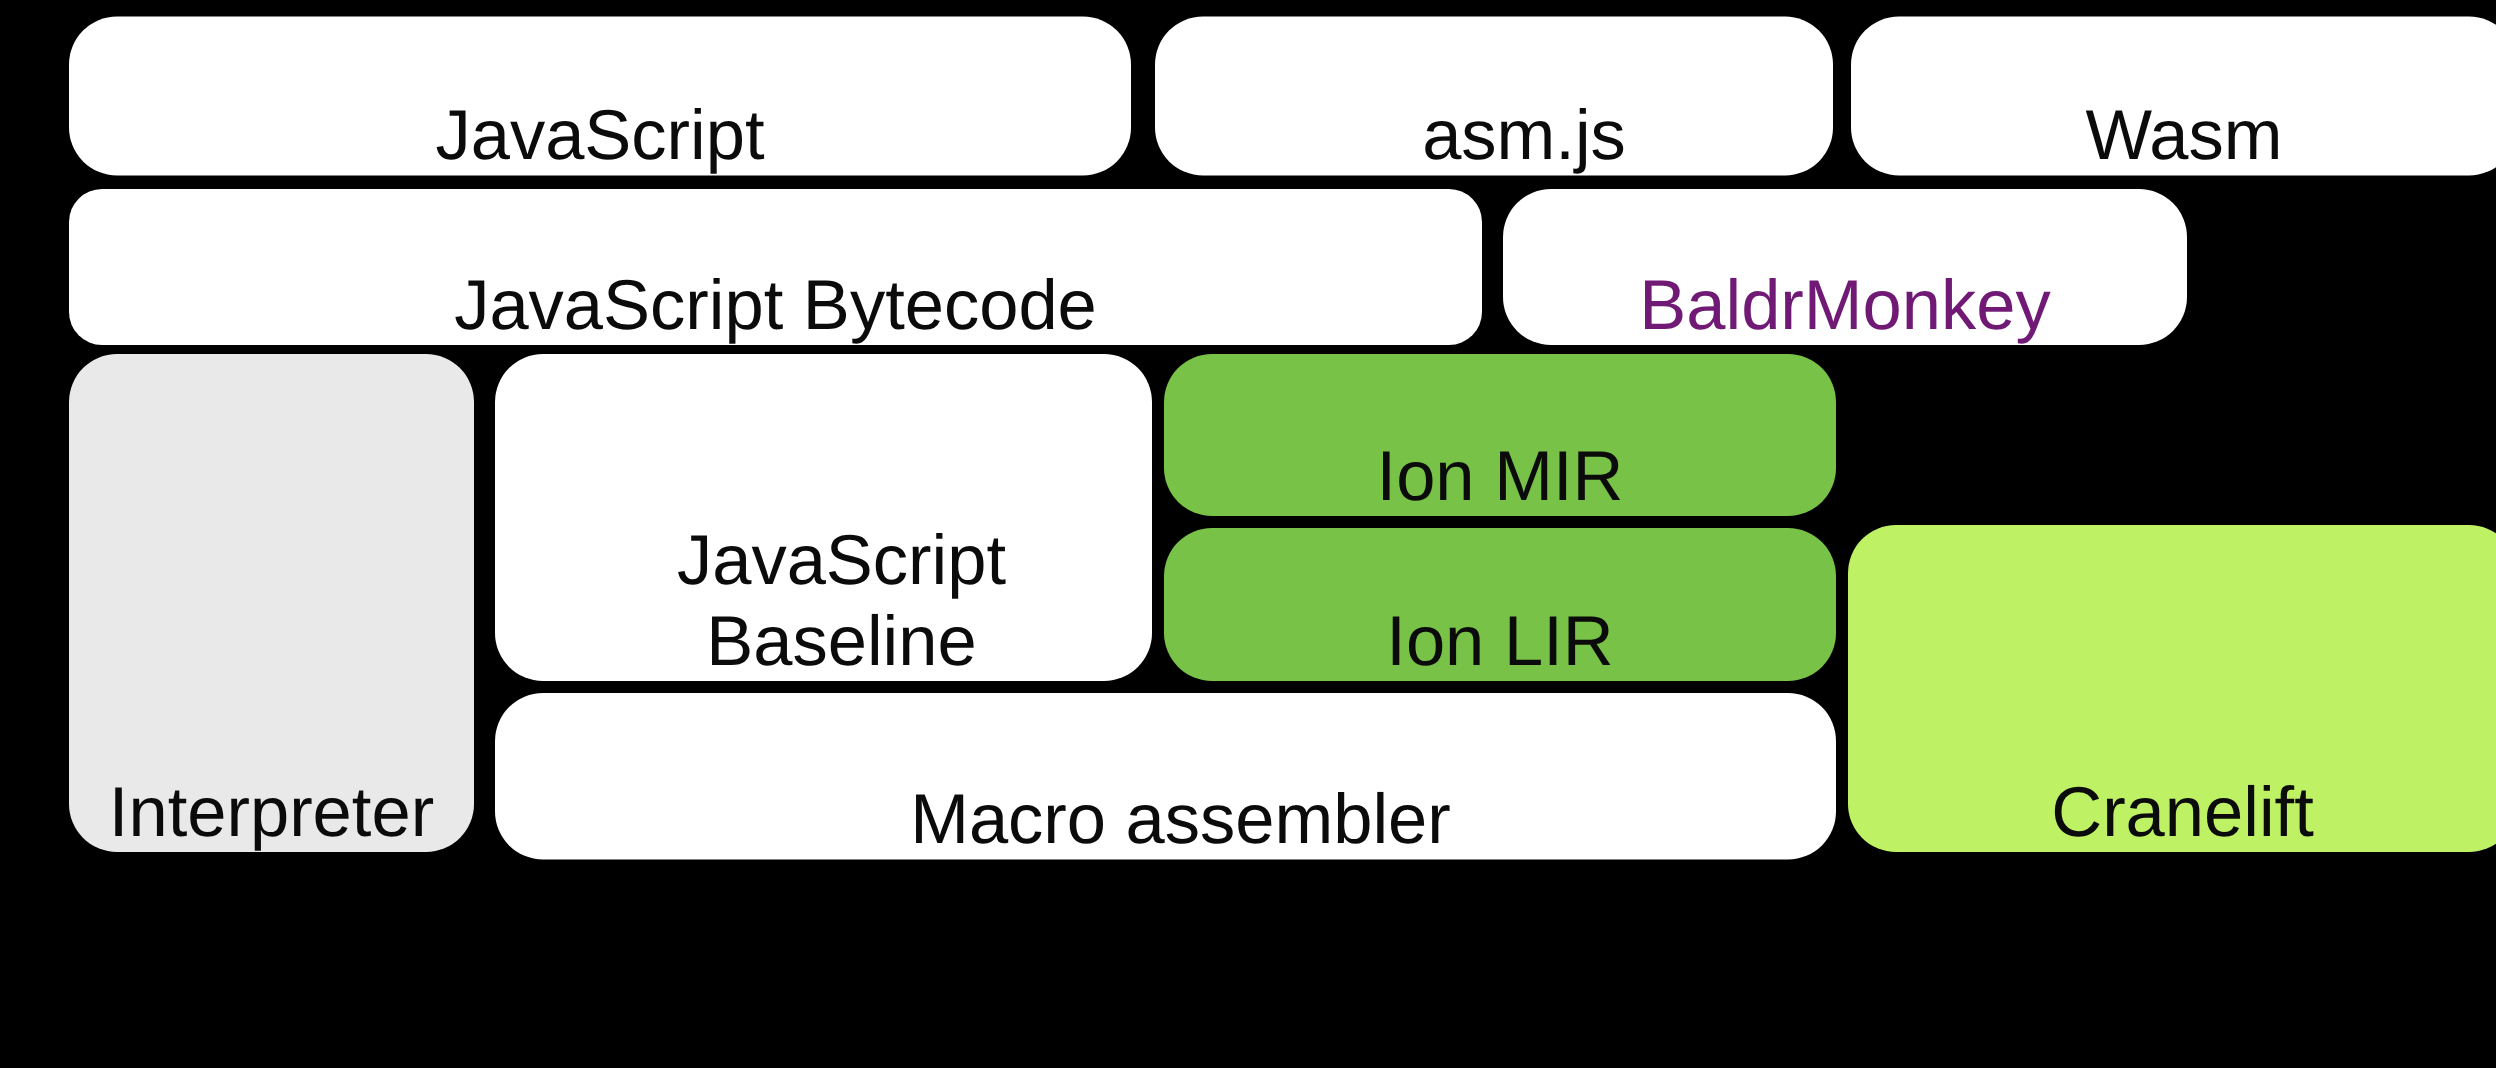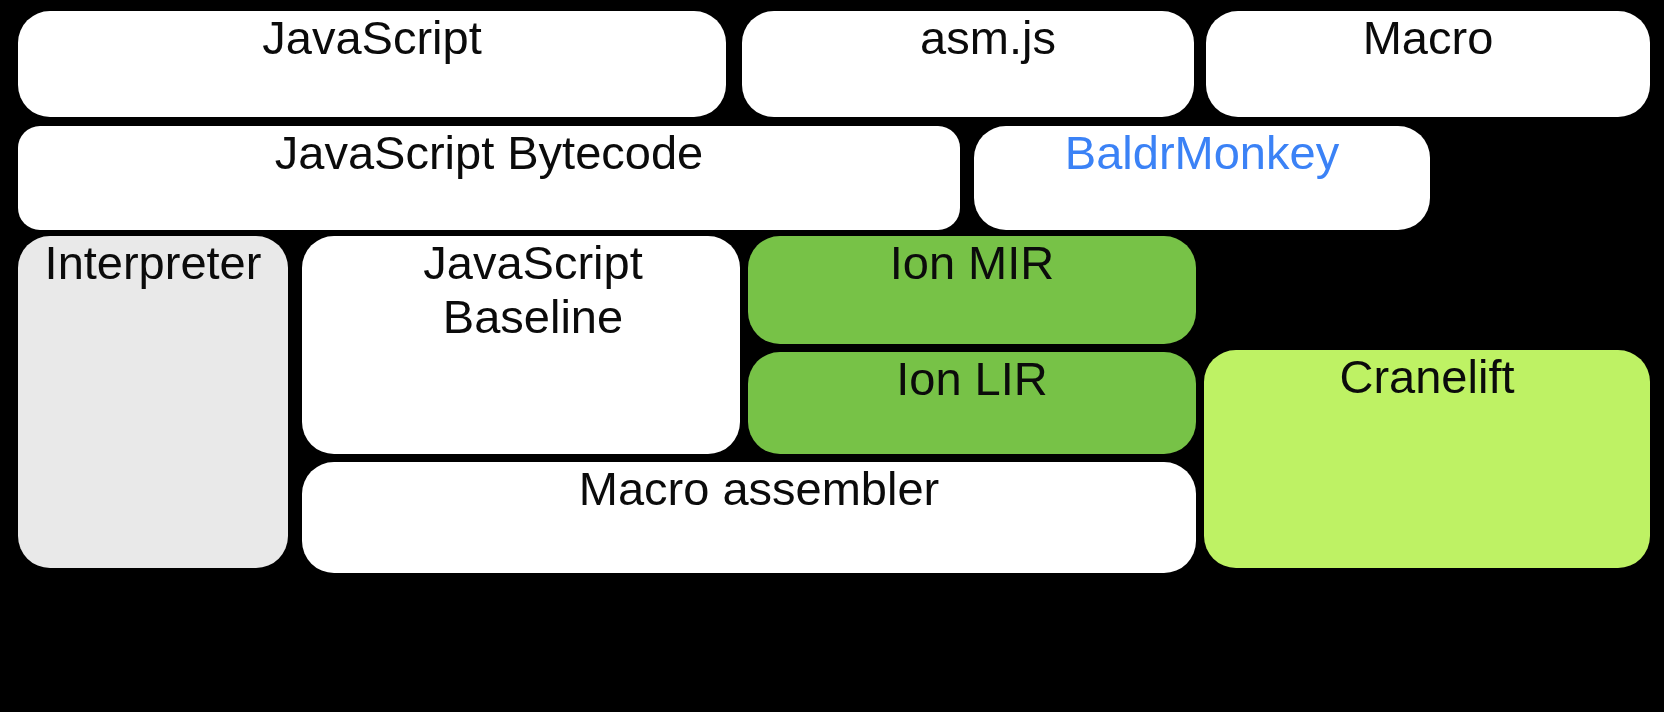--- a/index.html
+++ b/index.html
@@ -12,23 +12,24 @@
     width: 1664px;
     height: 712px;
     overflow: hidden;
     font-family: "Liberation Sans", "DejaVu Sans", sans-serif;
   }
   .box {
     position: absolute;
     background: #ffffff;
     border-radius: 32px;
     display: flex;
-    align-items: flex-start;
+    align-items: flex-end;
     justify-content: center;
     box-sizing: border-box;
+    margin-left: 28px;
   }
   .lbl {
     color: #0b0b0b;
     font-size: 47px;
     line-height: 1.15;
     text-align: center;
     white-space: nowrap;
   }
   .wrap .lbl {
     white-space: normal;
@@ -55,29 +56,29 @@
 
   <div class="box b-js" style="background-color: rgb(255, 255, 255);">
     <span class="lbl" style="color: rgb(11, 11, 11);">JavaScript</span>
   </div>
 
   <div class="box b-asmjs" style="background-color: rgb(255, 255, 255); padding-left: 40px;">
     <span class="lbl" style="color: rgb(11, 11, 11);">asm.js</span>
   </div>
 
   <div class="box b-wasm" style="background-color: rgb(255, 255, 255);">
-    <span class="lbl" style="color: rgb(11, 11, 11);">Macro</span>
+    <span class="lbl" style="color: rgb(11, 11, 11);">Wasm</span>
   </div>
 
   <div class="box b-bytecode" style="background-color: rgb(255, 255, 255);">
     <span class="lbl" style="color: rgb(11, 11, 11);">JavaScript Bytecode</span>
   </div>
 
   <div class="box b-baldr" style="background-color: rgb(255, 255, 255);">
-    <span class="lbl" style="color: #3b82f6;">BaldrMonkey</span>
+    <span class="lbl" style="color: #701a75;">BaldrMonkey</span>
   </div>
 
   <div class="box b-interp" style="background-color: rgb(233, 233, 233);">
     <span class="lbl" style="color: rgb(11, 11, 11);">Interpreter</span>
   </div>
 
   <div class="box b-baseline wrap" style="background-color: rgb(255, 255, 255); padding-left: 24px;">
     <span class="lbl" style="color: rgb(11, 11, 11);">JavaScript Baseline</span>
   </div>
 

